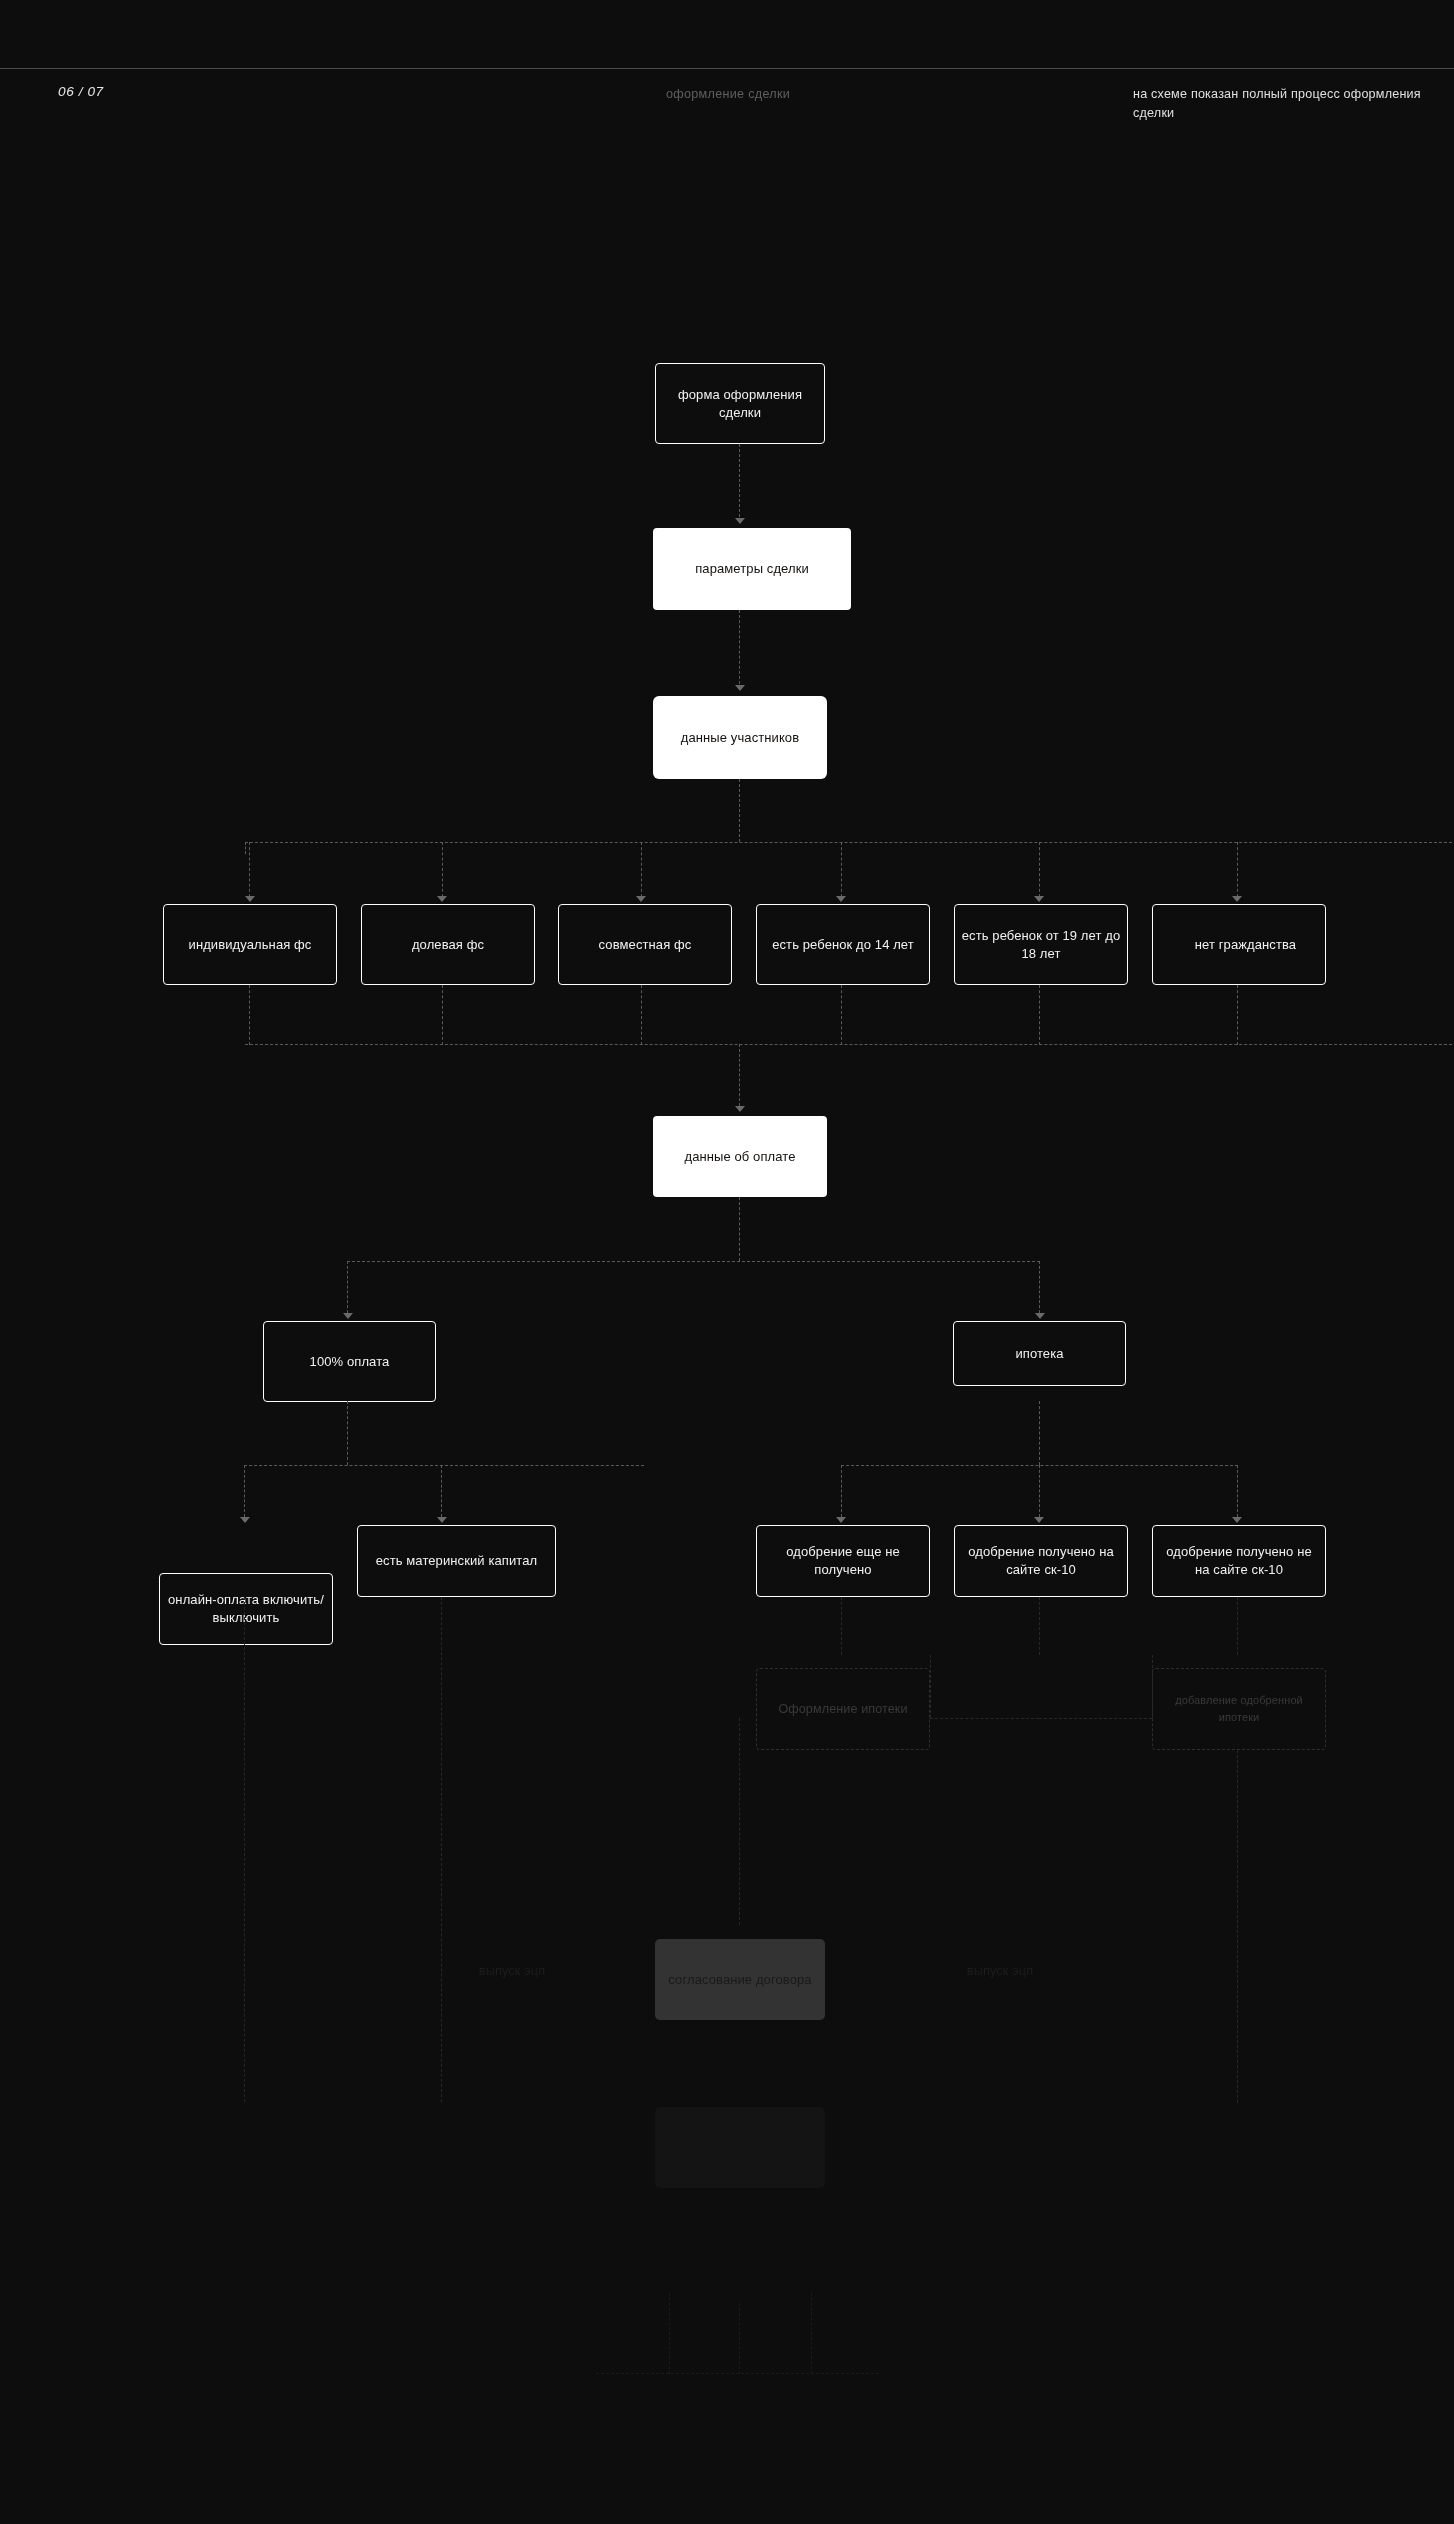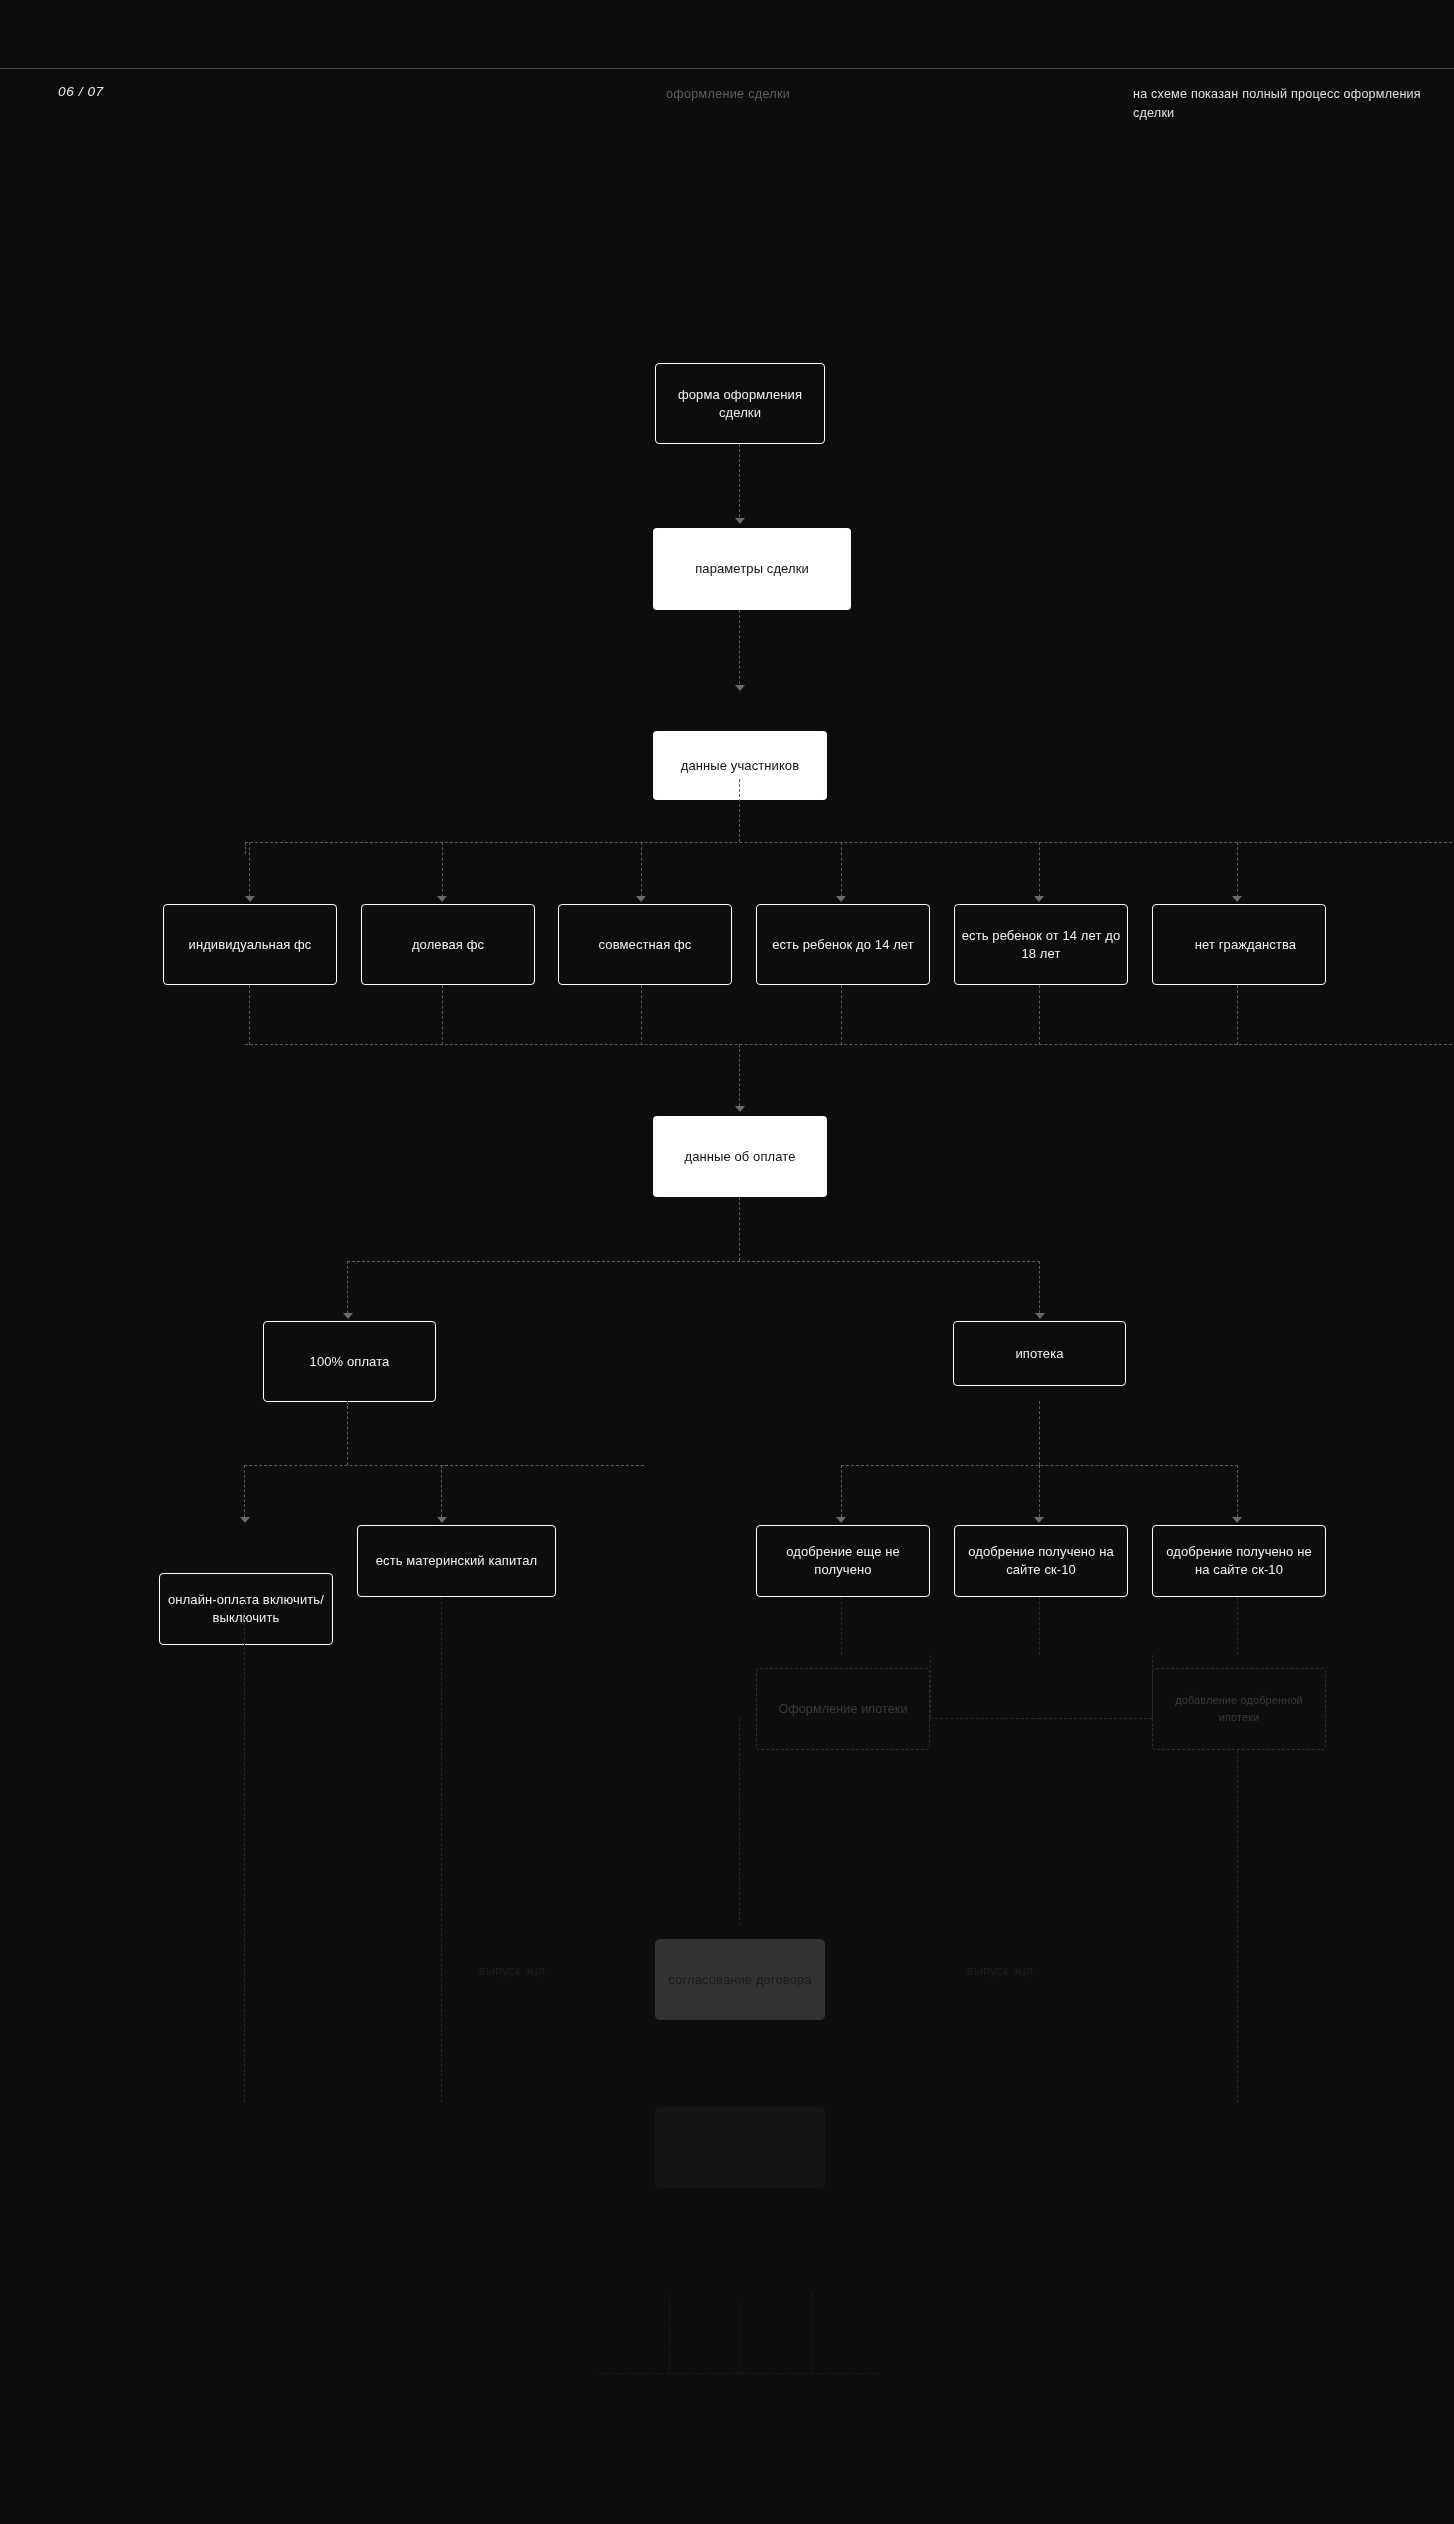--- a/index.html
+++ b/index.html
@@ -140,21 +140,21 @@
 <div class="node node-outline" style="left:655px; top:363px; width:170px; height:81px;">форма оформления сделки</div>
 
 <div class="vline" style="left:739px; top:444px; height:73px;"></div>
 <div class="arrow" style="left:735px; top:518px;"></div>
 
 <div class="node node-solid" style="left:653px; top:528px; width:198px; height:82px;">параметры сделки</div>
 
 <div class="vline" style="left:739px; top:610px; height:74px;"></div>
 <div class="arrow" style="left:735px; top:685px;"></div>
 
-<div class="node node-solid" style="left:653px; top:731px; width:174px; height:69px;">данные участников</div>
+<div class="node node-solid" style="left:653px; top:696px; width:174px; height:83px;border-radius:6px;">данные участников</div>
 
 <div class="vline" style="left:739px; top:779px; height:63px;"></div>
 <div class="hline" style="left:245px; top:842px; width:1212px;"></div>
 <div class="vline" style="left:245px; top:842px; height:12px;"></div>
 
 <div class="vline" style="left:249px; top:842px; height:55px;"></div>
 <div class="arrow" style="left:245px; top:896px;"></div>
 <div class="vline" style="left:442px; top:842px; height:55px;"></div>
 <div class="arrow" style="left:437px; top:896px;"></div>
 <div class="vline" style="left:641px; top:842px; height:55px;"></div>
@@ -163,21 +163,21 @@
 <div class="arrow" style="left:836px; top:896px;"></div>
 <div class="vline" style="left:1039px; top:842px; height:55px;"></div>
 <div class="arrow" style="left:1034px; top:896px;"></div>
 <div class="vline" style="left:1237px; top:842px; height:55px;"></div>
 <div class="arrow" style="left:1232px; top:896px;"></div>
 
 <div class="node node-outline" style="left:163px; top:904px; width:174px; height:81px;">индивидуальная фс</div>
 <div class="node node-outline" style="left:361px; top:904px; width:174px; height:81px;">долевая фс</div>
 <div class="node node-outline" style="left:558px; top:904px; width:174px; height:81px;">совместная фс</div>
 <div class="node node-outline" style="left:756px; top:904px; width:174px; height:81px;">есть ребенок до 14 лет</div>
-<div class="node node-outline" style="left:954px; top:904px; width:174px; height:81px;">есть ребенок от 14 лет до 18 лет</div>
+<div class="node node-outline" style="left:954px; top:904px; width:174px; height:81px;">есть ребенок от 19 лет до 18 лет</div>
 <div class="node node-outline" style="left:1152px; top:904px; width:174px; height:81px;padding-left:18px;">нет гражданства</div>
 
 <div class="vline" style="left:249px; top:985px; height:60px;"></div>
 <div class="vline" style="left:442px; top:985px; height:60px;"></div>
 <div class="vline" style="left:641px; top:985px; height:60px;"></div>
 <div class="vline" style="left:841px; top:985px; height:60px;"></div>
 <div class="vline" style="left:1039px; top:985px; height:60px;"></div>
 <div class="vline" style="left:1237px; top:985px; height:60px;"></div>
 <div class="hline" style="left:245px; top:1044px; width:1212px;"></div>
 <div class="vline" style="left:739px; top:1044px; height:62px;"></div>

